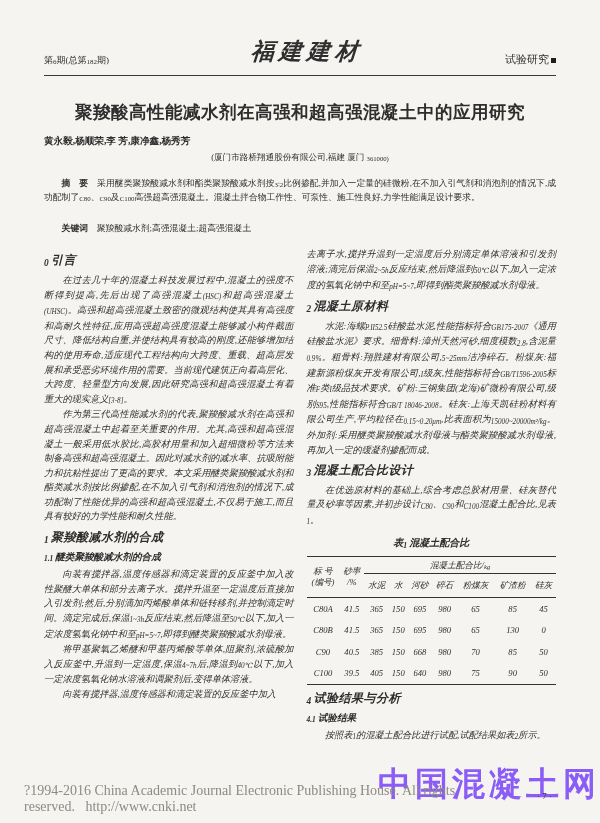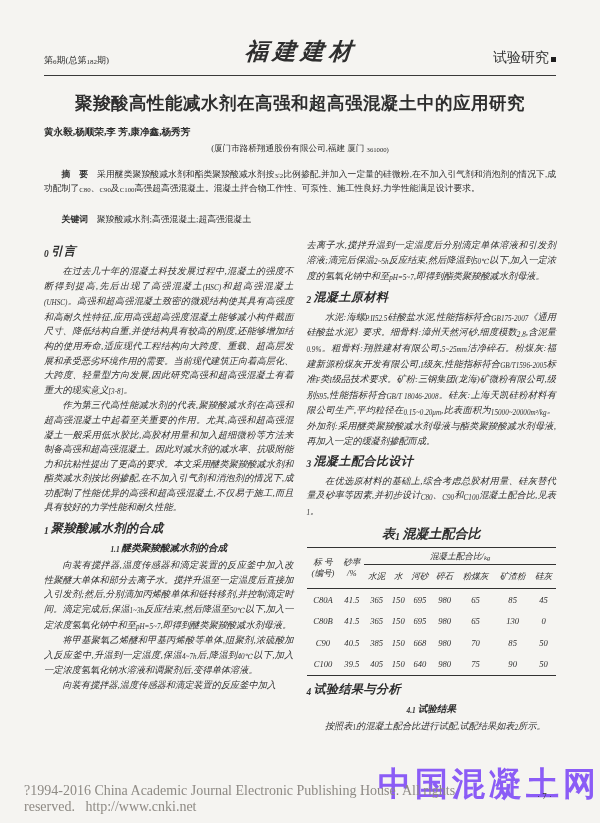--- a/index.html
+++ b/index.html
@@ -5,41 +5,41 @@
   html,body{margin:0;padding:0;}
   body{width:600px;height:823px;font-family:"Liberation Serif","DejaVu Serif",serif;}
   .page{position:relative;width:600px;height:823px;background:#f5f4f1;color:#2e2e2e;overflow:hidden;}
   .content{padding:0 44px;}
   
   .hdr{display:flex;align-items:flex-end;justify-content:space-between;
        padding:36px 0 8px 0;border-bottom:1.5px solid #3a3a3a;}
   .hdr-issue{font-size:9px;}
   .hdr-journal{font-size:23px;font-weight:700;font-style:italic;letter-spacing:5px;
        transform:skewX(-4deg);font-family:"DejaVu Serif",serif;}
-  .hdr-col{font-size:14px;}
+  .hdr-col{font-size:11px;}
   .sq{display:inline-block;width:5px;height:5px;background:#1e1e1e;margin-left:2px;}
   
-  .title{margin-top:15px;text-align:center;font-size:17.5px;font-weight:700;letter-spacing:.5px;}
+  .title{margin-top:24px;text-align:center;font-size:17.5px;font-weight:700;letter-spacing:.5px;}
   .authors{margin-top:11px;font-size:9.6px;font-weight:600;}
   .affil{margin-top:4px;text-align:center;font-size:8.6px;}
   
   .abs{margin-top:13px;font-size:8.8px;line-height:13.8px;text-align:justify;text-indent:2em;}
   .kw{font-size:8.8px;line-height:13.8px;text-indent:2em;margin-top:17px;}
   .lbl{font-weight:700;}
   
   .cols{display:flex;gap:13px;margin-top:12px;}
   .col{flex:1;min-width:0;font-size:9.2px;line-height:14.6px;font-style:italic;}
   .p{margin:0;text-indent:2em;text-align:justify;}
   .p.noind{text-indent:0;}
   .sec{font-size:12px;font-weight:700;margin:6px 0 4px;letter-spacing:.5px;}
-  .subsec{font-size:9.6px;font-weight:600;margin:4px 0 2px;text-align:center;}
+  .subsec{font-size:9.6px;font-weight:600;margin:4px 0 2px;}
   
   .lat{font-size:.78em;position:relative;top:.17em;letter-spacing:0;}
   
-  .tblcap{text-align:center;font-size:13px;font-weight:600;margin:8px 0 4px;}
+  .tblcap{text-align:center;font-size:10px;font-weight:600;margin:8px 0 4px;}
   table.mix{width:100%;border-collapse:collapse;font-size:8.6px;line-height:11px;
        border-top:1.5px solid #333;border-bottom:1.5px solid #333;}
   table.mix th{font-weight:400;padding:6px 0;text-align:center;}
   table.mix th.grp{border-bottom:1px solid #333;padding:3px 0 2px;}
   table.mix thead tr:last-child th,table.mix th.span2{border-bottom:1px solid #333;}
   table.mix th.span2{vertical-align:middle;}
   table.mix td{padding:5.5px 0 5px;text-align:center;}
   
   .wm{position:absolute;left:0;right:0;bottom:16px;text-align:center;
       font-size:33px;font-weight:600;letter-spacing:4px;font-family:"Liberation Sans",sans-serif;}

